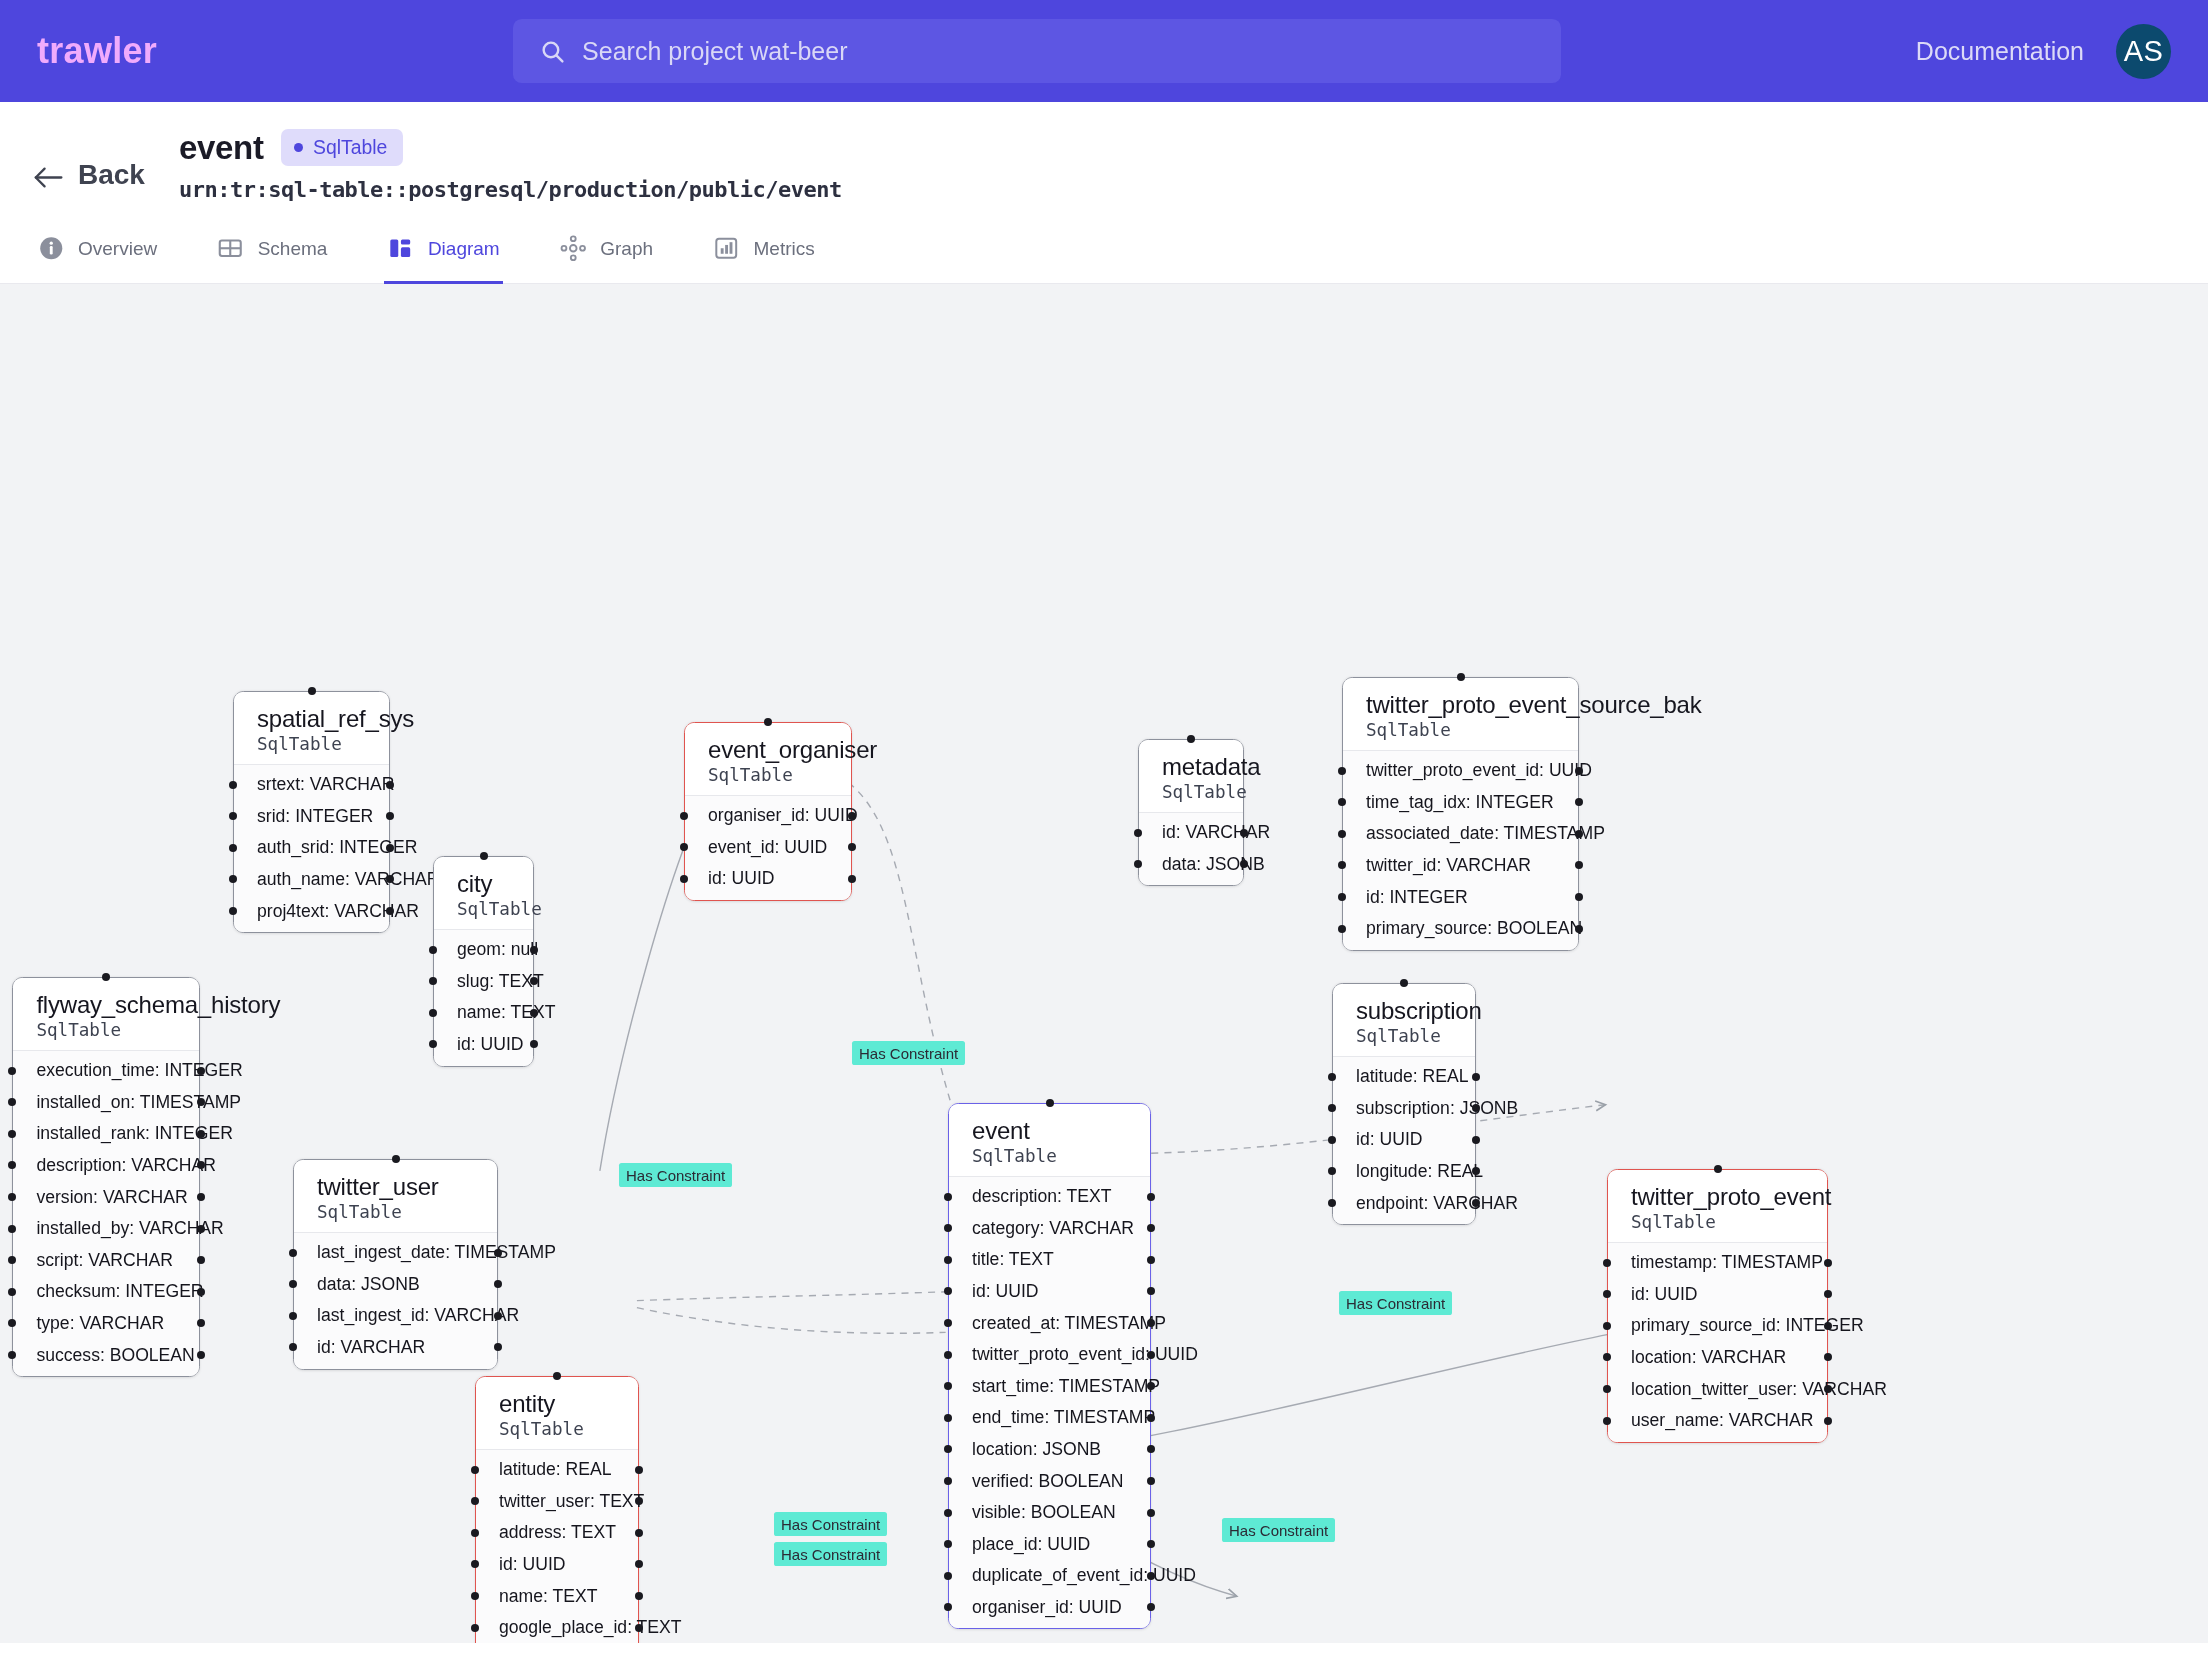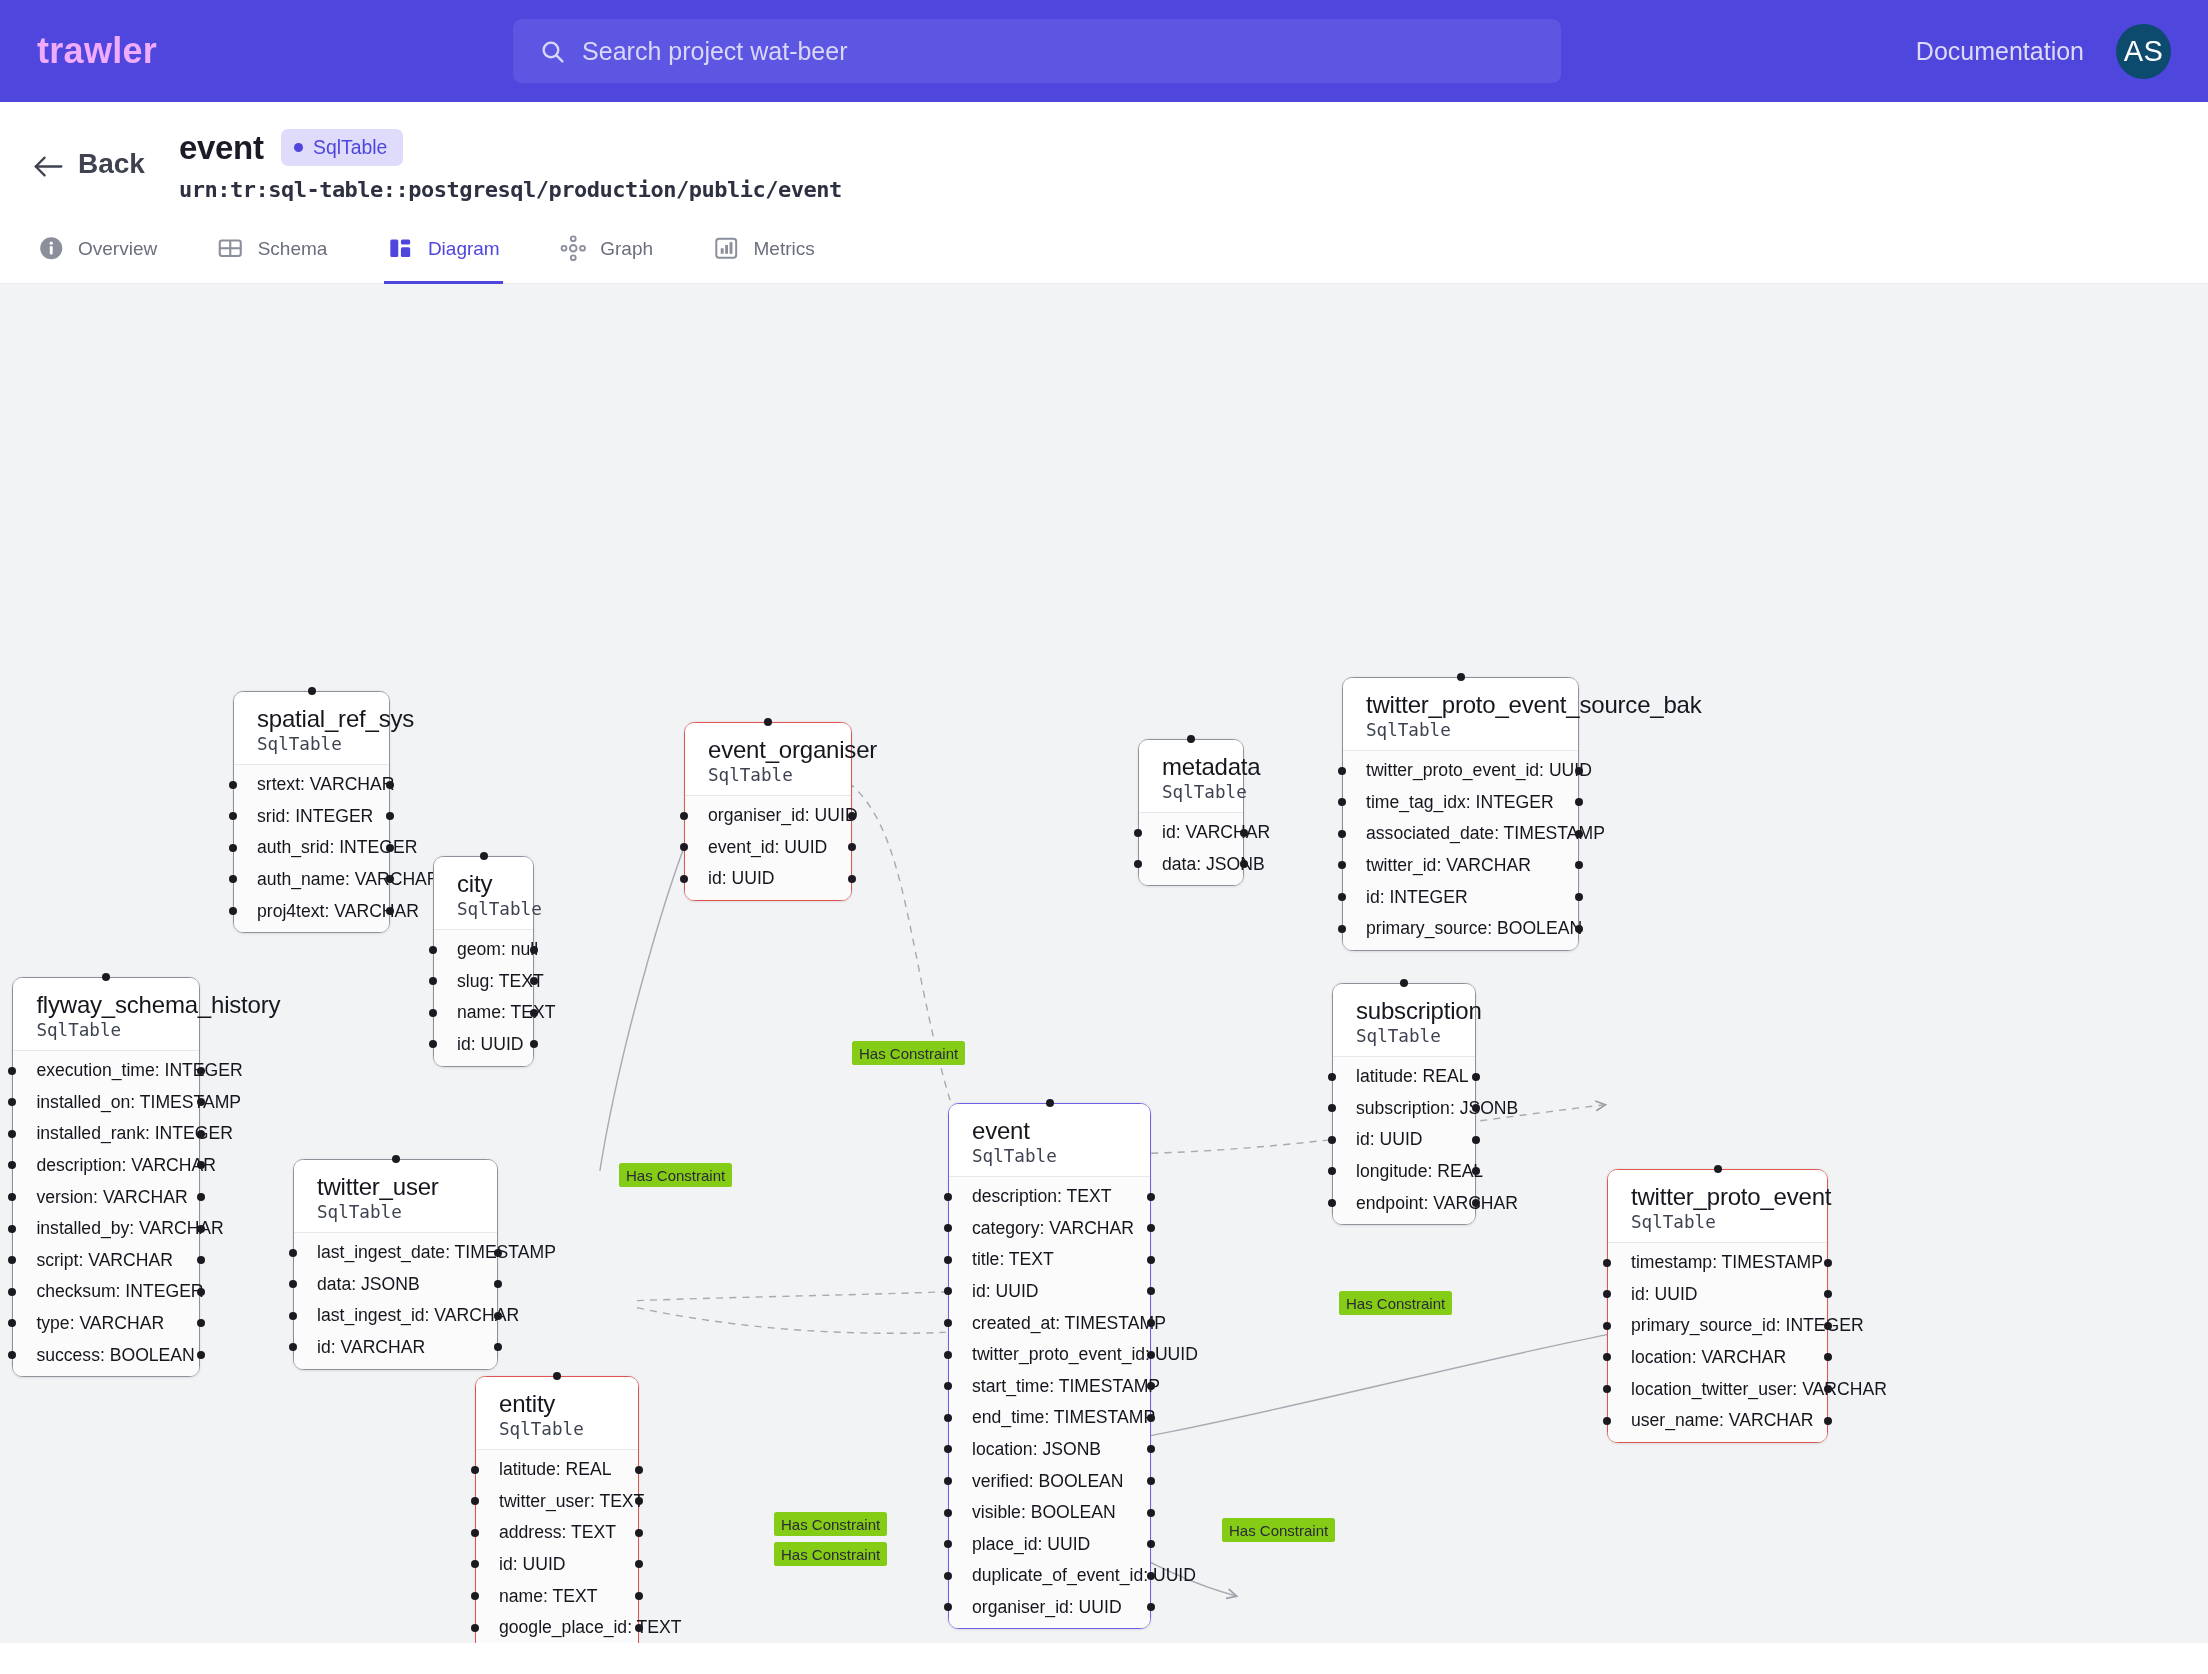--- a/index.html
+++ b/index.html
@@ -51,21 +51,21 @@
     display: flex; align-items: center; justify-content: center;
     font-size: 29px; letter-spacing: 0.4px;
   }
 
   
   .pagehead { padding: 23px 34px 0 34px; }
   .headrow { display: flex; align-items: flex-start; }
   .backbtn {
     display: flex; align-items: center; gap: 14px;
     color: #3f4350; font-size: 28px; font-weight: 600;
-    margin-top: 23px; margin-right: 34px;
+    margin-top: 34px; margin-right: 34px;
   }
   .arrow { width: 30px; height: 23px; flex: none; }
   .titleblock { padding-top: 3.5px; }
   .titlerow { display: flex; align-items: center; gap: 17.6px; }
   .title { font-size: 33px; font-weight: 700; color: #1b1b27; letter-spacing: -0.3px; }
   .pill {
     background: #dfdcfb; color: #4e46dd;
     font-size: 19.4px; border-radius: 7px;
     padding: 7px 16px 7px 12.4px;
     display: flex; align-items: center; gap: 9.7px;
@@ -129,21 +129,21 @@
     background: #1a1a20; top: 50%; margin-top: -4px;
   }
   .port.l { left: -5.3px; }
   .port.r { right: -5.3px; }
   .top-handle {
     position: absolute; width: 8px; height: 8px; border-radius: 50%;
     background: #1a1a20; top: -5.3px; left: 50%; margin-left: -4px;
   }
   .edge-label {
     position: absolute;
-    background: #84cc16;
+    background: #5eead4;
     color: #2b2b35;
     font-size: 15px;
     padding: 3.5px 7px;
     border-radius: 2.6px;
     white-space: nowrap;
   }
 </style>
 </head>
 <body>
 

